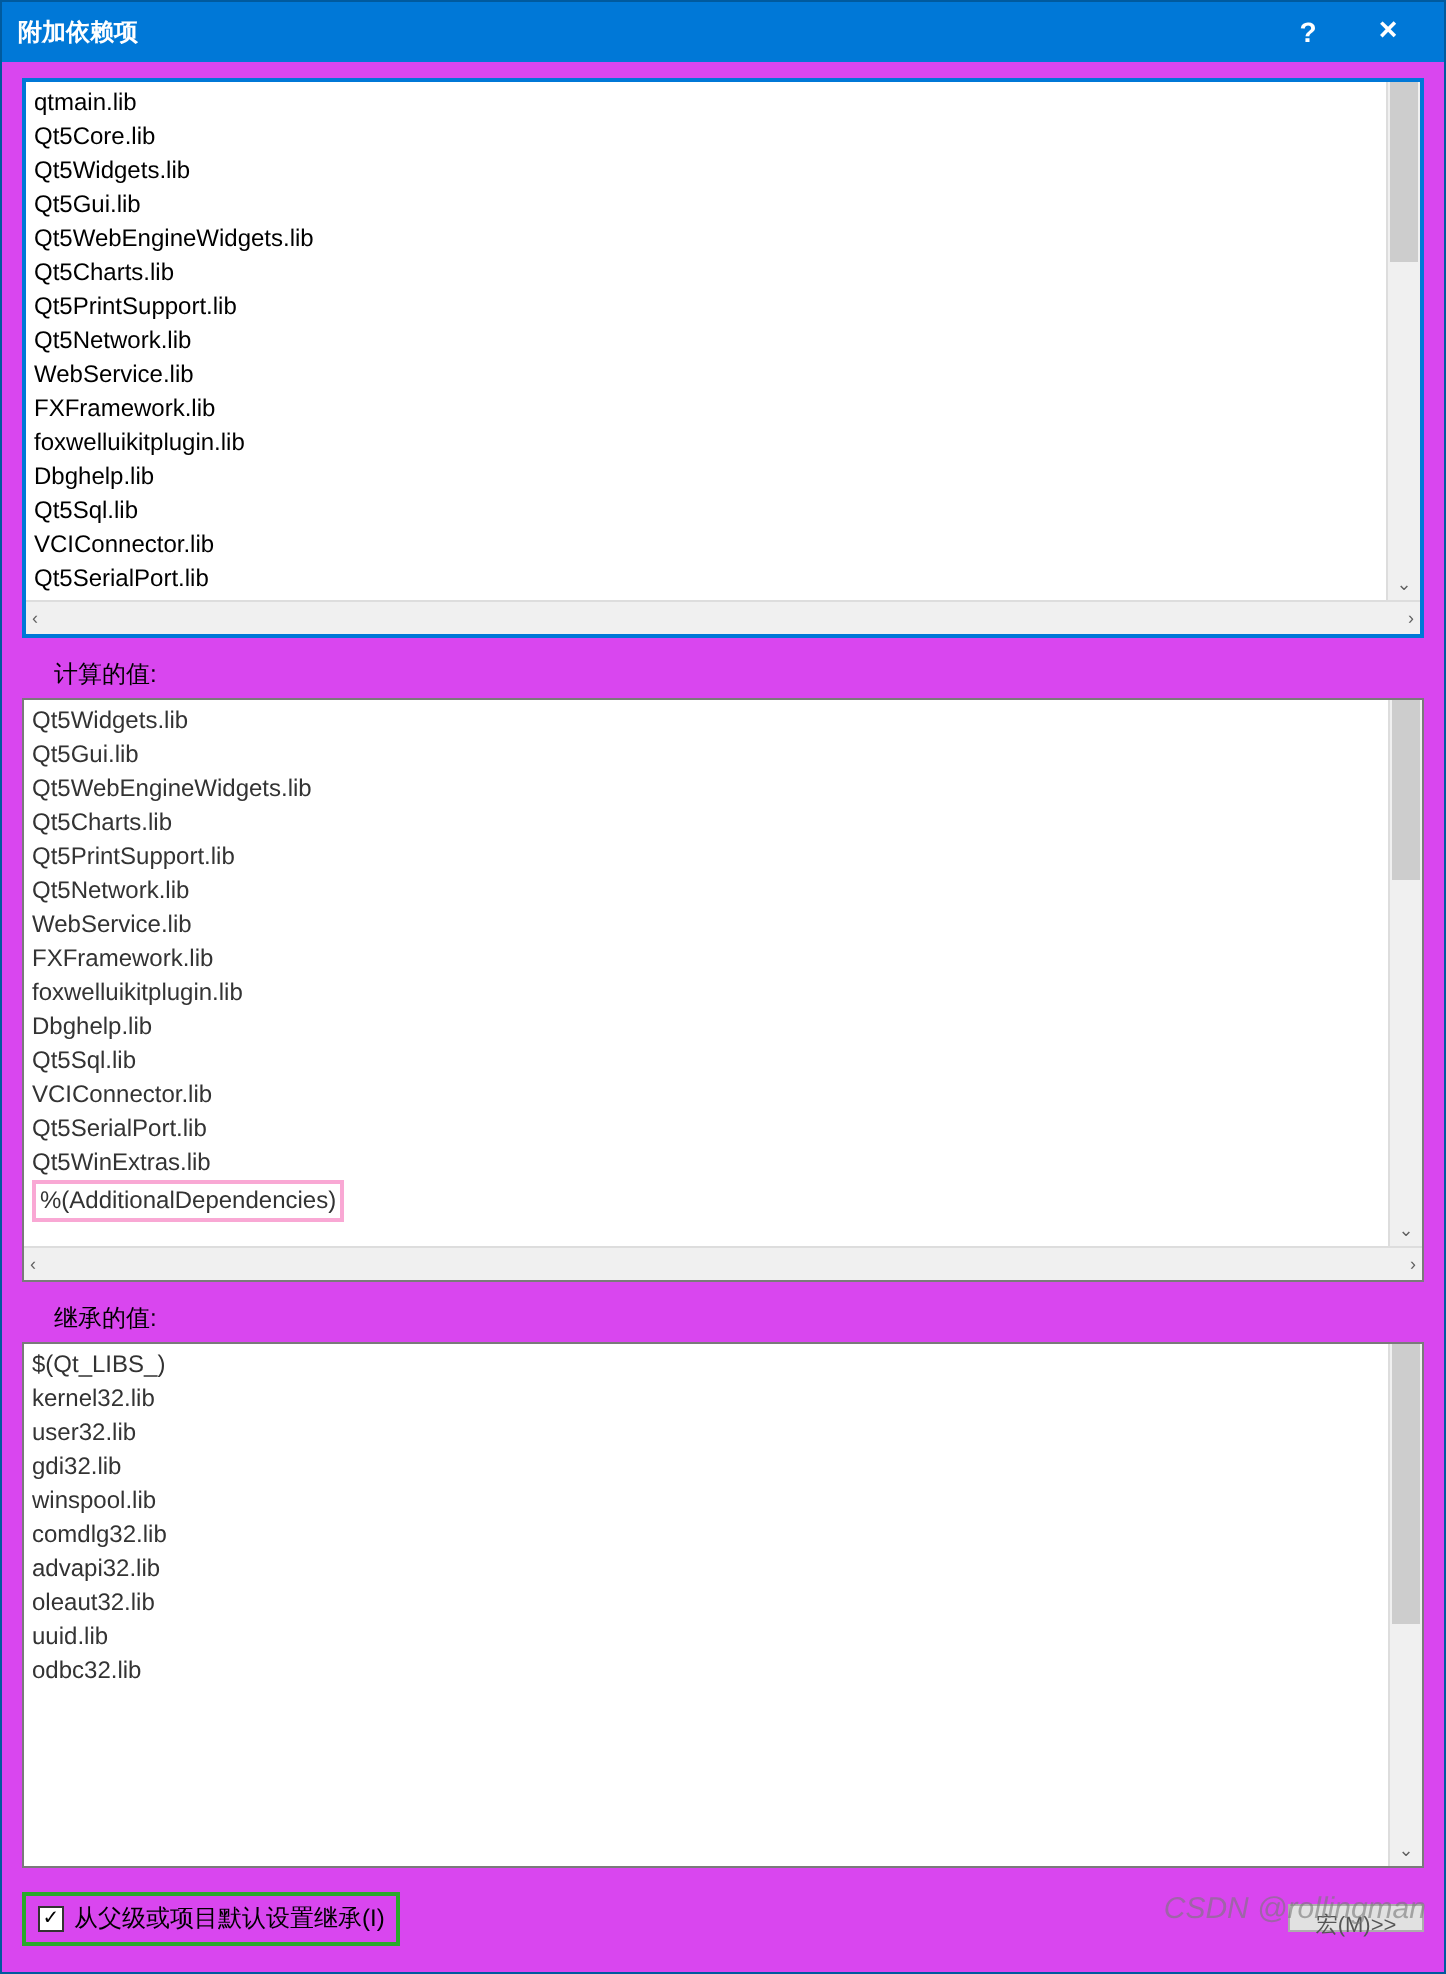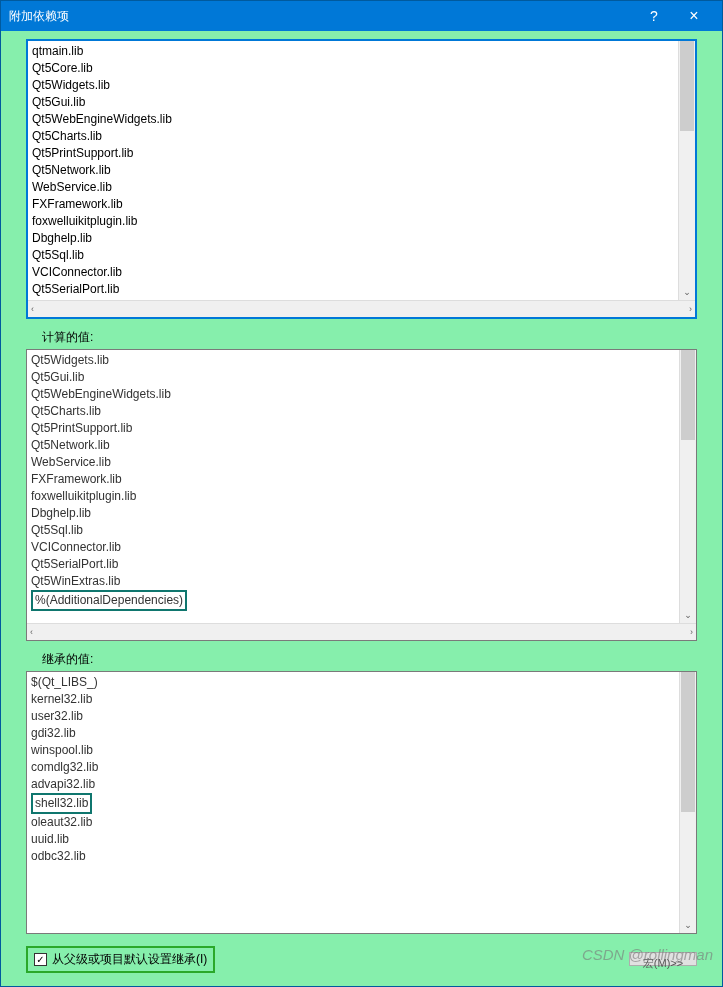--- a/index.html
+++ b/index.html
@@ -21,44 +21,45 @@
       flex-direction: column;
     }
     .titlebar {
       background: #0078d7;
       color: #fff;
       height: 30px;
       display: flex;
       align-items: center;
       padding: 0 8px;
       flex-shrink: 0;
+      font-weight: bold;
     }
     .titlebar .title {
       flex: 1;
       font-size: 12px;
     }
     .titlebar .help {
       width: 40px;
       text-align: center;
       font-size: 14px;
       cursor: pointer;
     }
     .titlebar .close {
       width: 40px;
       text-align: center;
       font-size: 16px;
       cursor: pointer;
     }
     .content {
       flex: 1;
-      padding: 8px 25px;
+      padding: 8px 10px;
       display: flex;
       flex-direction: column;
       overflow: hidden;
-      background: #86efac;
+      background: #d946ef;
     }
     .textarea-wrap {
       position: relative;
       border: 2px solid #0078d7;
       background: #fff;
       display: flex;
       flex-direction: column;
       margin-bottom: 6px;
     }
     .textarea-wrap.readonly {
@@ -122,21 +123,21 @@
     }
     .section-label {
       font-size: 12px;
       margin: 4px 0 3px 16px;
       color: #000;
     }
     .box1 { height: 280px; }
     .box2 { height: 292px; }
     .box3 { height: 263px; }
     .highlight-box {
-      border: 2px solid #0f766e;
+      border: 2px solid #f9a8d4;
       display: inline-block;
       padding: 0 2px;
     }
     .footer-row {
       display: flex;
       align-items: center;
       margin-top: 6px;
       height: 26px;
     }
     .checkbox-wrap {
@@ -228,21 +229,21 @@
       </div>
       <div class="hscroll">
         <span>‹</span>
         <span>›</span>
       </div>
     </div>
 
     <div class="section-label">继承的值:</div>
     <div class="textarea-wrap readonly box3">
       <div class="textarea-body">
-        <div class="text-content" id="inherited-lines"><div>$(Qt_LIBS_)</div><div>kernel32.lib</div><div>user32.lib</div><div>gdi32.lib</div><div>winspool.lib</div><div>comdlg32.lib</div><div>advapi32.lib</div><div><span class="highlight-box">shell32.lib</span></div><div>oleaut32.lib</div><div>uuid.lib</div><div>odbc32.lib</div></div>
+        <div class="text-content" id="inherited-lines"><div>$(Qt_LIBS_)</div><div>kernel32.lib</div><div>user32.lib</div><div>gdi32.lib</div><div>winspool.lib</div><div>comdlg32.lib</div><div>advapi32.lib</div><div>oleaut32.lib</div><div>uuid.lib</div><div>odbc32.lib</div></div>
         <div class="vscroll">
           <div class="thumb" style="height:140px"></div>
           <div class="down-arrow">⌄</div>
         </div>
       </div>
     </div>
 
     <div class="footer-row">
       <span class="checkbox-wrap">
         <span class="checkbox">✓</span>

